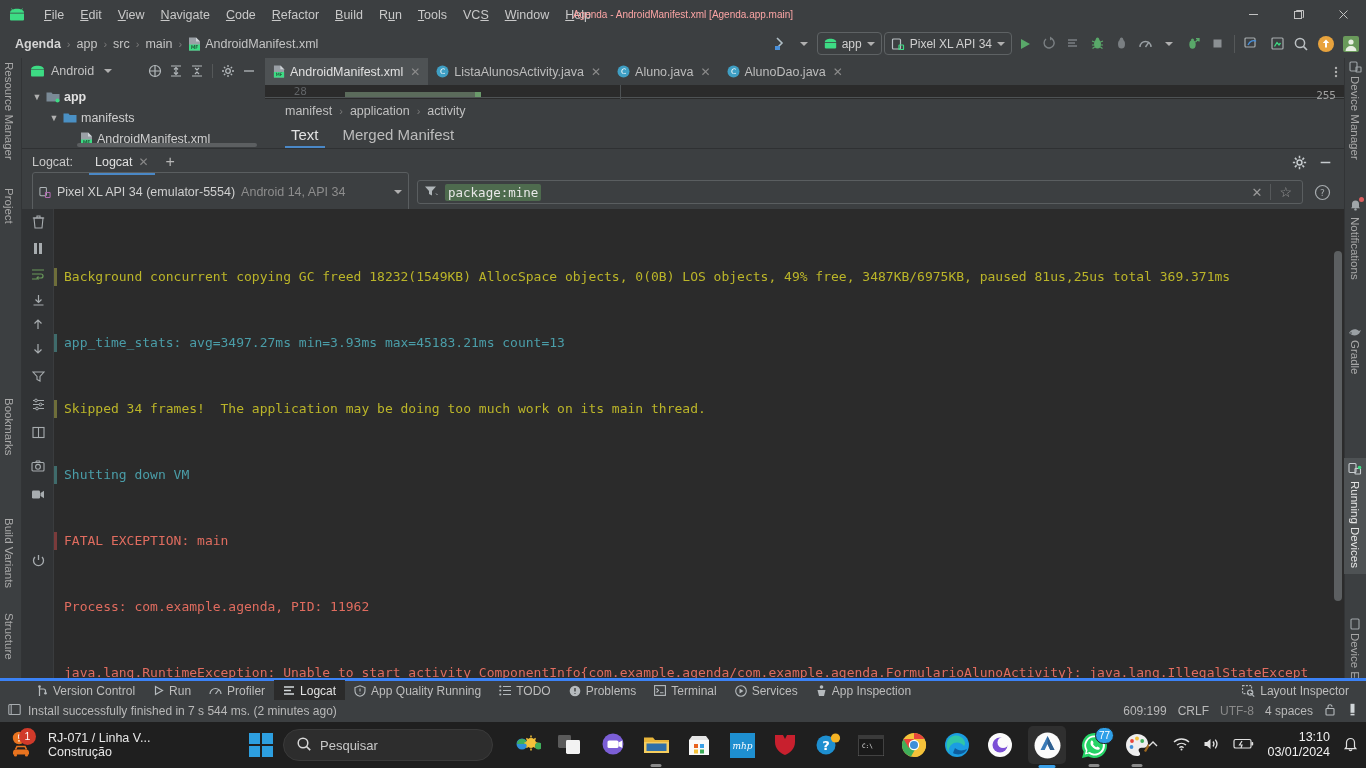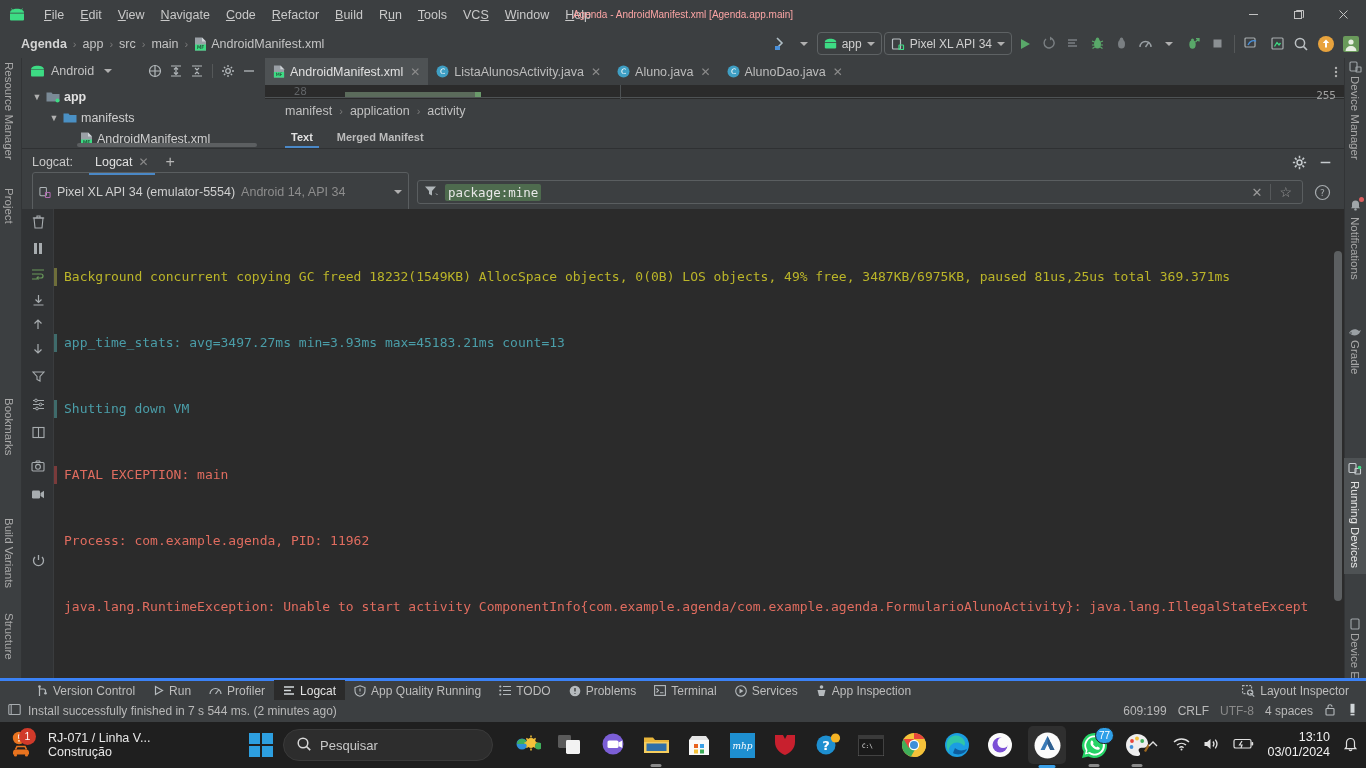--- a/index.html
+++ b/index.html
@@ -33,21 +33,21 @@
     position: absolute; left: 0; right: 0; top: 0; height: 29px;
     display: flex; align-items: center; justify-content: center;
     color: #fca5a5; font-size: 10px; pointer-events: none;
   }
   .wincontrols { position: absolute; right: 0; top: 0; height: 29px; display: flex; }
   .wc { width: 45px; height: 29px; display: flex; align-items: center; justify-content: center; color: #c2c2c2; }
 
   
   .navbar {
     position: absolute; left: 0; top: 29px; width: 1366px; height: 29px;
-    background: #3c3f41; display: flex; align-items: center; padding-left: 16px;
+    background: #3c3f41; display: flex; align-items: center; padding-left: 10px;
   }
   .crumbs { display: flex; align-items: center; gap: 0px; }
   .crumb { padding: 2px 5px; color: #c4c4c4; font-size: 12.5px; white-space: nowrap; }
   .crumb.bold { font-weight: bold; color: #d4d4d4; }
   .crumb-sep { color: #7a7a7a; font-size: 11px; padding: 0 1px; }
   .mf-badge {
     display: inline-block; width: 13px; height: 14px; vertical-align: -3px; margin-right: 4px;
     position: relative;
   }
   .toolbar-right {
@@ -133,21 +133,21 @@
   .ed-crumbs {
     position: absolute; left: 265px; top: 99px; right: 22px; height: 24px;
     display: flex; align-items: center; padding-left: 16px; background: #3c3f41;
     font-size: 12.5px; color: #c0c0c0; gap: 2px;
   }
   .ed-crumbs .c { padding: 1px 4px; }
   .ed-tabs {
     position: absolute; left: 265px; top: 123px; right: 22px; height: 25px;
     display: flex; align-items: flex-end; padding-left: 16px; background: #3c3f41; gap: 4px;
   }
-  .ed-tab { padding: 2px 10px 5px; font-size: 11px; color: #bcbcbc; position: relative; font-weight: bold; }
+  .ed-tab { padding: 2px 10px 5px; font-size: 15px; color: #bcbcbc; position: relative; }
   .ed-tab.active { color: #e2e2e2; }
   .ed-tab.active::after {
     content: ""; position: absolute; left: 4px; right: 4px; bottom: 0; height: 2px; background: #4a88c7;
   }
 
   
   .logcat-panel {
     position: absolute; left: 22px; top: 148px; right: 22px; bottom: 90px;
     background: #3c3f41; border-top: 1px solid #2f3133;
   }
@@ -779,20 +779,21 @@
             <svg width="13" height="13" viewBox="0 0 13 13">
               <path d="M6.5 1v5" stroke="#a7acaf" stroke-width="1.3"></path>
               <path d="M3 3a5 5 0 1 0 7 0" fill="none" stroke="#a7acaf" stroke-width="1.3"></path>
             </svg>
           </div>
       </div>
 
       <div class="lc-lines">
         <div class="ln w"><span class="bar"></span><span class="c-w">Background concurrent copying GC freed 18232(1549KB) AllocSpace objects, 0(0B) LOS objects, 49% free, 3487KB/6975KB, paused 81us,25us total 369.371ms</span></div>
         <div class="ln i"><span class="bar"></span><span class="c-teal">app_time_stats: avg=3497.27ms min=3.93ms max=45183.21ms count=13</span></div>
+        <div class="ln w"><span class="bar"></span><span class="c-w">Skipped 34 frames!  The application may be doing too much work on its main thread.</span></div>
         <div class="ln i"><span class="bar"></span><span class="c-teal">Shutting down VM</span></div>
         <div class="ln e"><span class="bar"></span><span class="c-e">FATAL EXCEPTION: main</span></div>
         <div class="ln e"><span class="c-e">Process: com.example.agenda, PID: 11962</span></div>
         <div class="ln e"><span class="c-e">java.lang.RuntimeException: Unable to start activity ComponentInfo{com.example.agenda/com.example.agenda.FormularioAlunoActivity}: java.lang.IllegalStateExcept</span></div>
         
         
         
         
         
         

